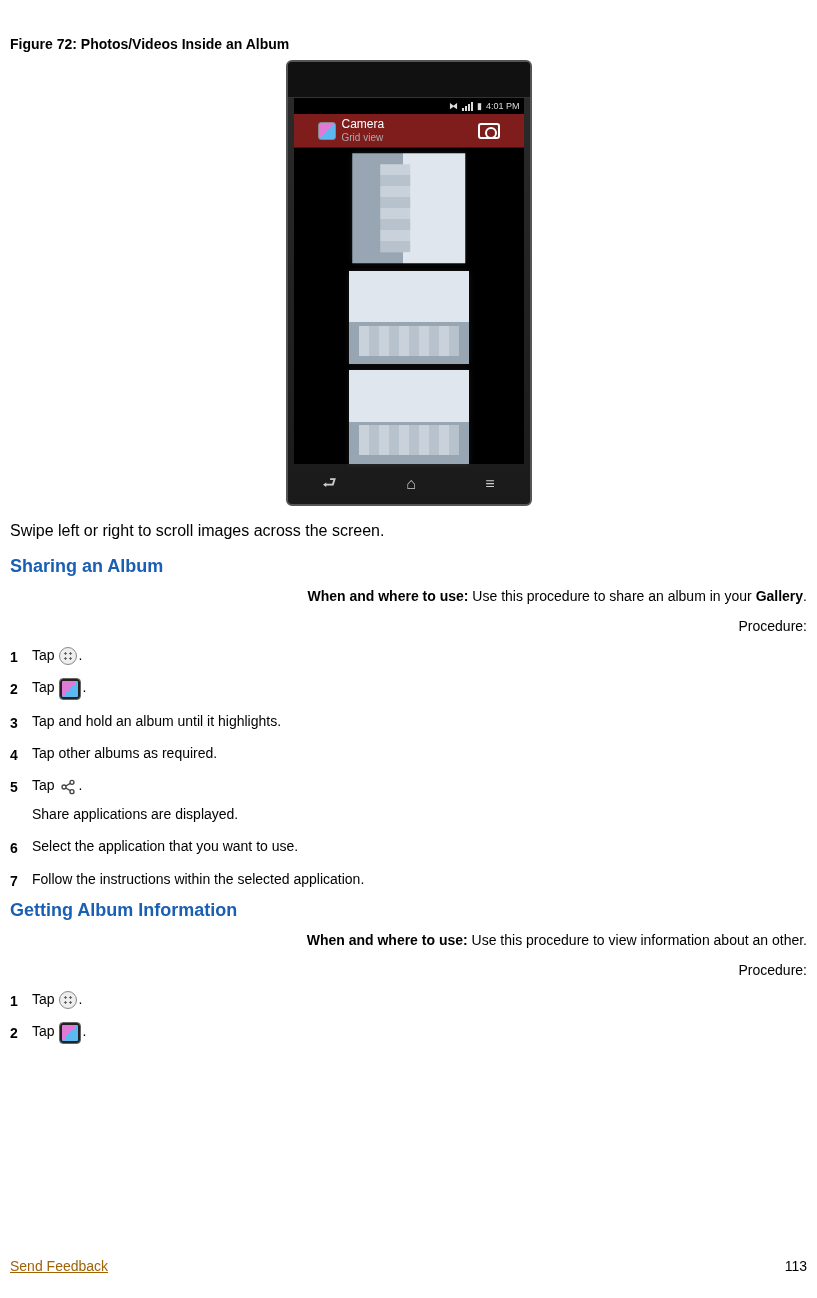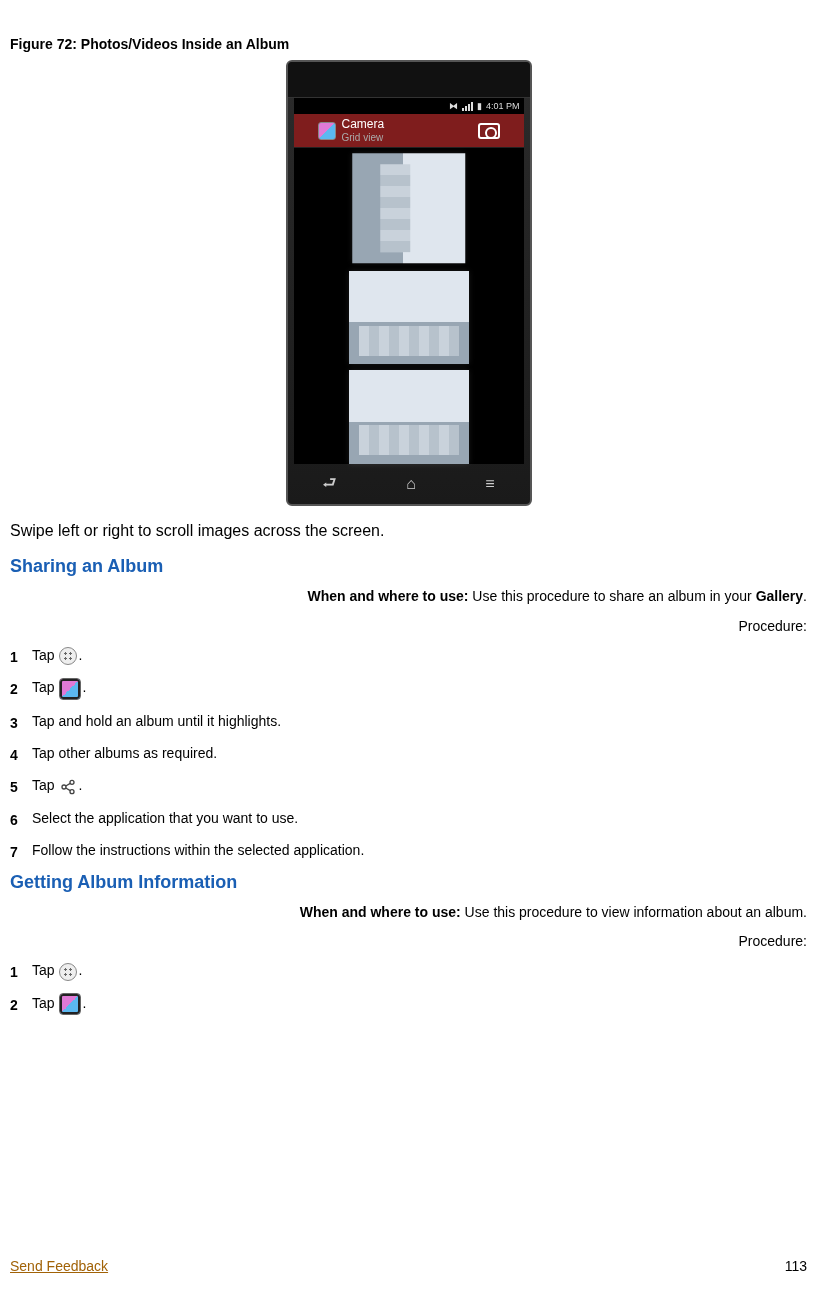--- a/index.html
+++ b/index.html
@@ -237,29 +237,30 @@
     <span>Tap </span><span class="inline-icon ico-share">
       <svg viewBox="0 0 24 24">
           <g fill="none" stroke="#444" stroke-width="2">
             <circle cx="18" cy="5" r="3"></circle>
             <circle cx="6" cy="12" r="3"></circle>
             <circle cx="18" cy="19" r="3"></circle>
             <path d="M8.6 10.5 15.4 6.5M8.6 13.5 15.4 17.5"></path>
           </g>
         </svg>
     </span><span>.</span>
+    <div class="step-sub">Share applications are displayed.</div>
   </li>
   <li>Select the application that you want to use.</li>
   <li>Follow the instructions within the selected application.</li>
 </ol>
 
 <div class="section-h">Getting Album Information</div>
 
 <div class="para">
-  <span class="bold-label">When and where to use:</span><span> Use this procedure to view information about an album.</span>
+  <span class="bold-label">When and where to use:</span><span> Use this procedure to view information about an other.</span>
 </div>
 
 <div class="proc-label">Procedure:</div>
 
 <ol class="steps">
   <li>
     <span>Tap </span><span class="inline-icon ico-apps"></span><span>.</span>
   </li>
   <li>
     <span>Tap </span><span class="inline-icon ico-gallery"></span><span>.</span>

